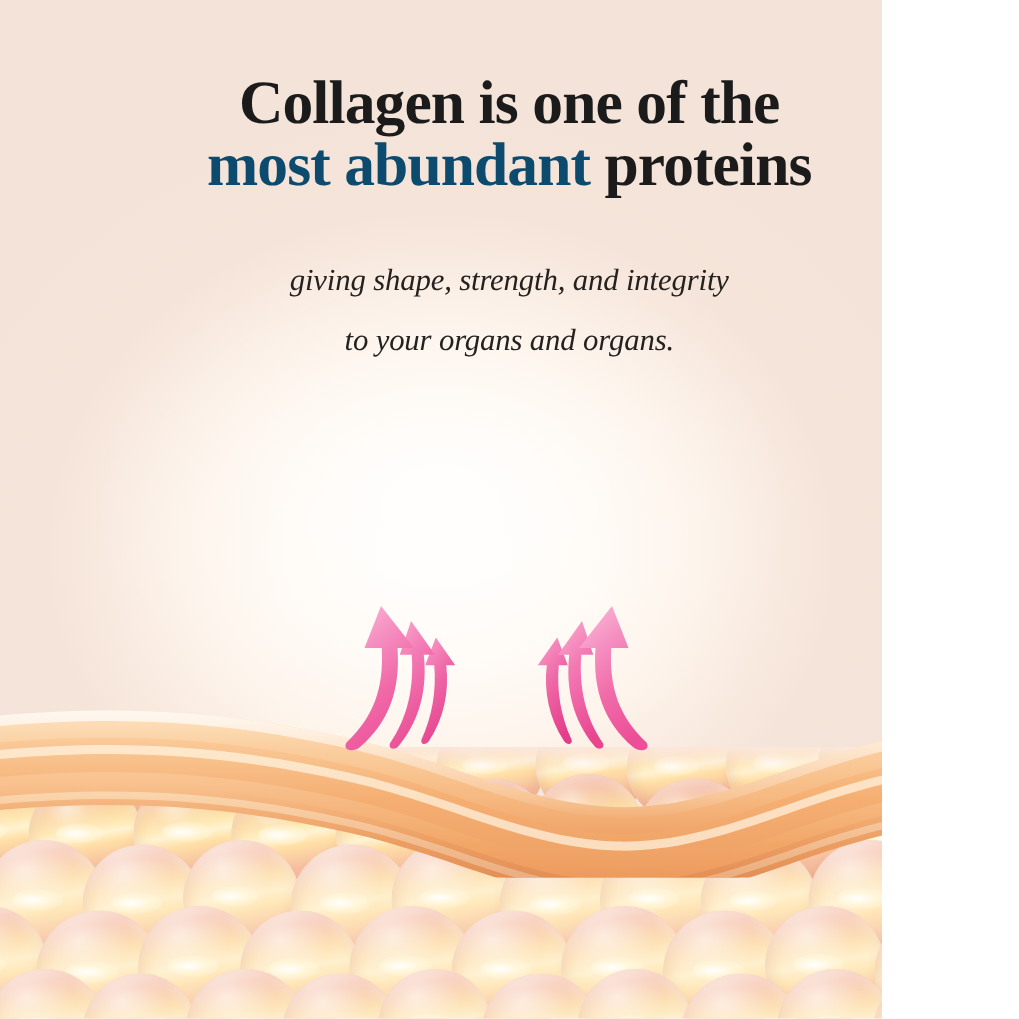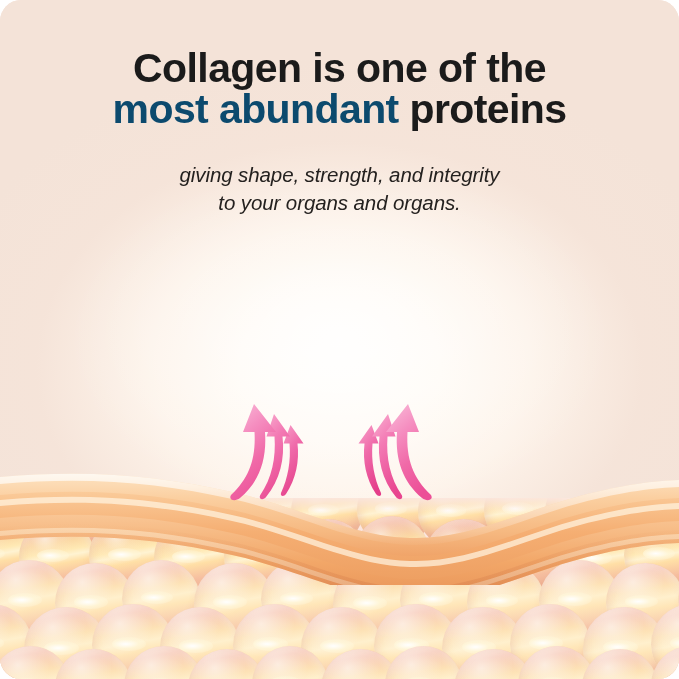--- a/index.html
+++ b/index.html
@@ -3,26 +3,25 @@
 <meta charset="utf-8">
 <title>Collagen Infographic</title>
 <style>
   html, body {
     margin: 0;
     padding: 0;
     background: #ffffff;
   }
   #poster {
     position: relative;
-    width: 679px;
+    width: 588px;
     height: 679px;
     overflow: hidden;
-    font-family: Liberation Sans, sans-serif;
+    font-family: Liberation Serif, serif;
     background: #f5e4da;
-    border-radius: 21px;
   }
 
   
   .bg-base {
     position: absolute;
     inset: 0;
     background: #f4e3d8;
   }
   .bg-glow {
     position: absolute;
@@ -74,20 +73,21 @@
     padding-top: 31px;
     font-size: 20.5px;
     line-height: 28px;
     font-style: italic;
     color: #24211f;
     letter-spacing: -0.1px;
   }
   .subtitle .sub-line {
     display: block;
     white-space: nowrap;
+    margin-top: 12px;
   }
 
   
   .arrows-layer {
     position: absolute;
     left: 0;
     top: 0;
     width: 679px;
     height: 679px;
     z-index: 22;

